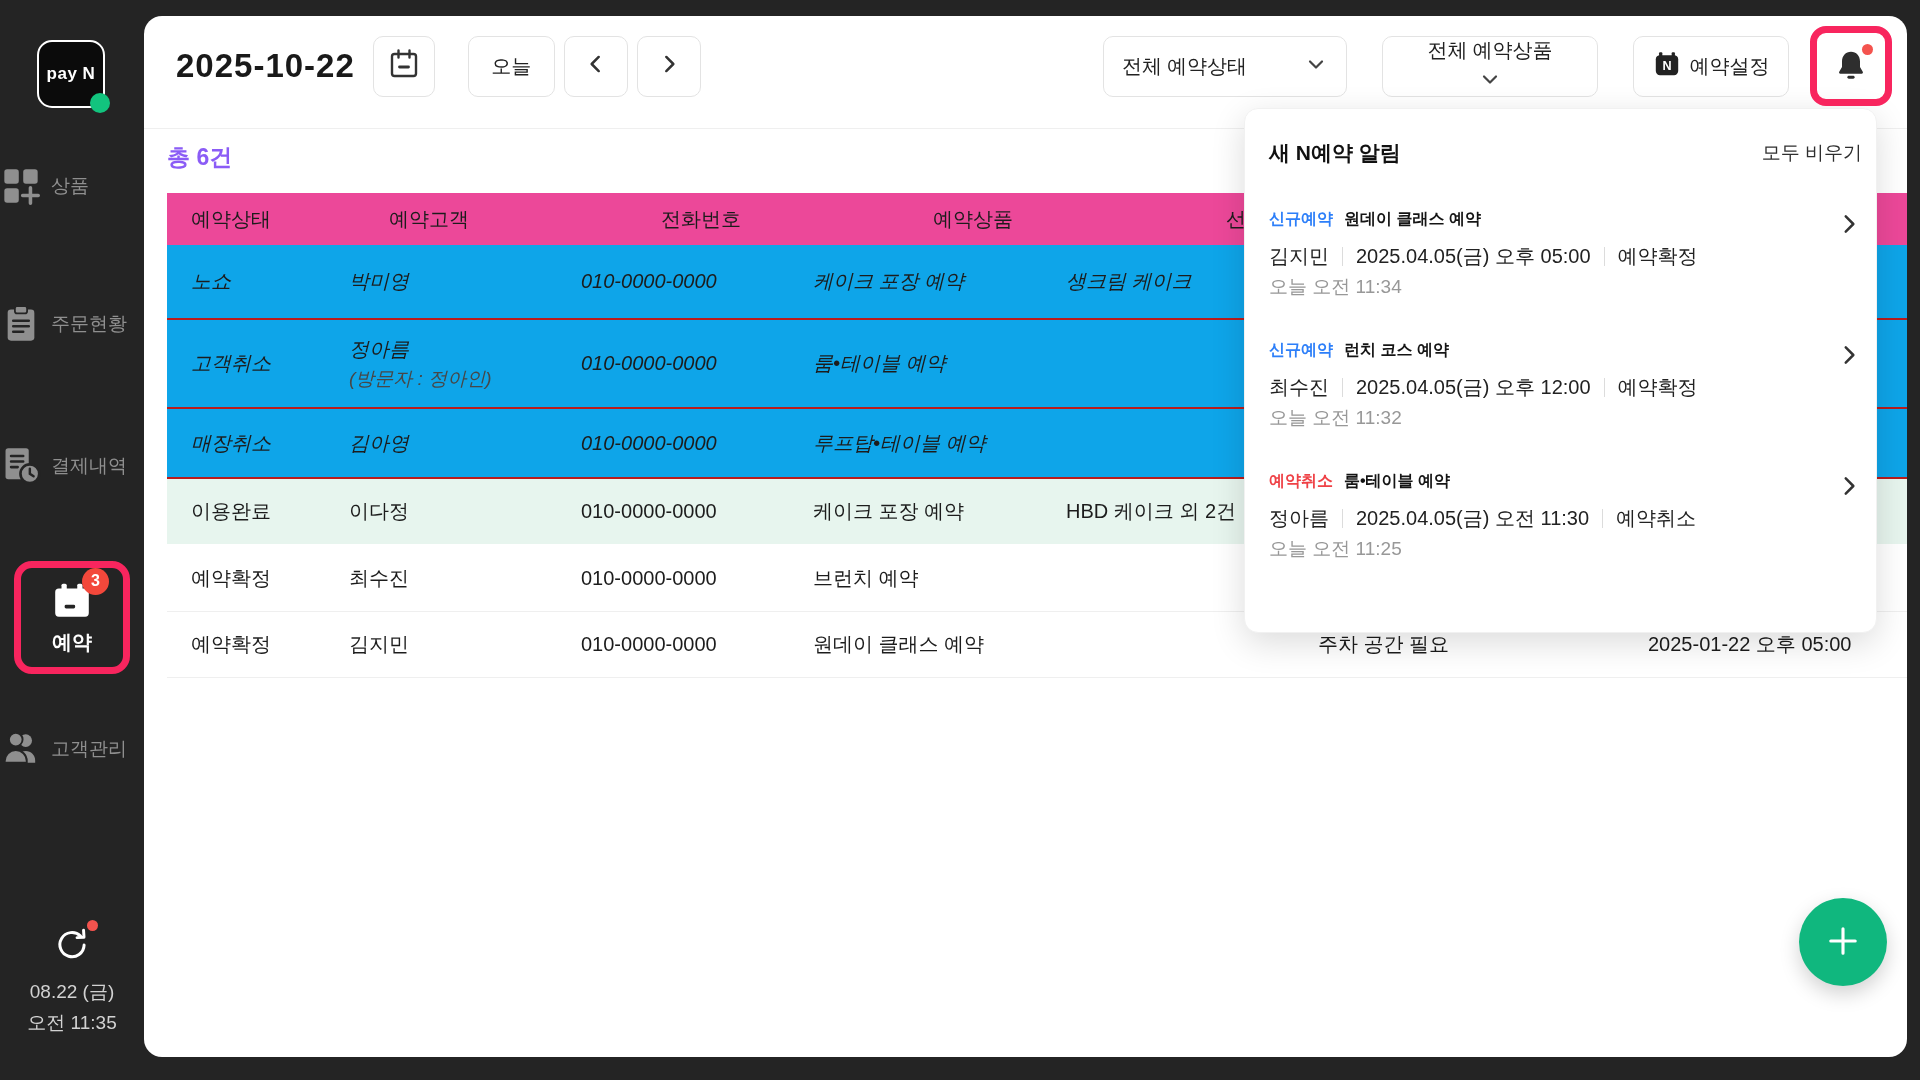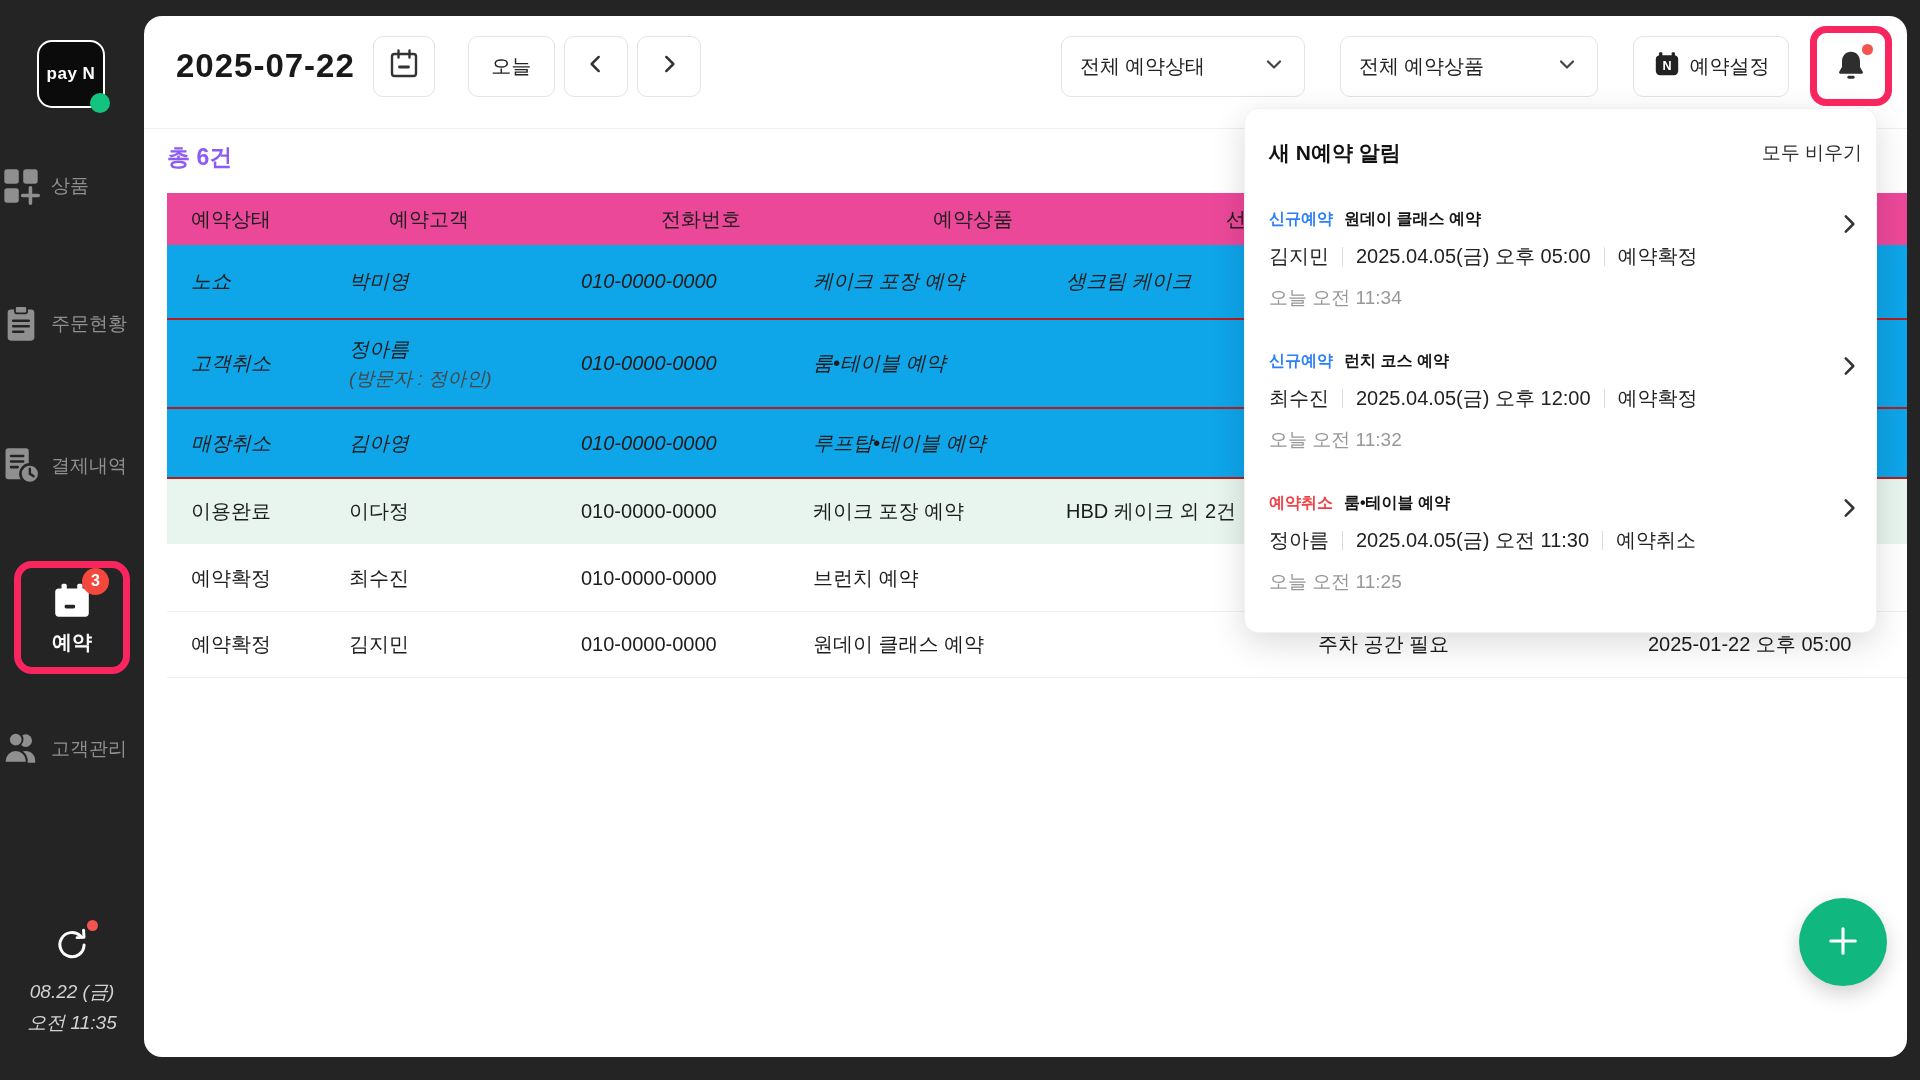--- a/index.html
+++ b/index.html
@@ -17,40 +17,40 @@
   .sb-item { position:absolute; left:0; width:144px; display:flex; flex-direction:row; align-items:center; gap:9px;
              color:#8f8f8f; font-size:19px; cursor:pointer; }
   .sb-item .sb-icon { width:42px; height:42px; display:flex; align-items:center; justify-content:center; position:relative; }
   .sb-item-active { position:absolute; left:14px; top:561px; width:116px; height:113px;
                     border:7px solid #F8255E; border-radius:18px;
                     display:flex; flex-direction:column; align-items:center; justify-content:center; gap:7px;
                     color:#fff; font-size:20px; font-weight:700; cursor:pointer; }
   .badge { position:absolute; top:-12px; right:-16px; min-width:27px; height:27px; border-radius:50%;
            background:#F3483B; color:#fff; font-size:16px; font-weight:700;
            display:flex; align-items:center; justify-content:center; }
-  .sb-bottom { position:absolute; left:0; top:922px; width:144px; display:flex; flex-direction:column; align-items:center;font-style:italic; }
+  .sb-bottom { position:absolute; left:0; top:922px; width:144px; display:flex; flex-direction:column; align-items:center; }
   .sb-refresh { position:relative; width:44px; height:44px; cursor:pointer; }
   .sb-refresh .red-dot { position:absolute; top:-2px; right:-4px; width:11px; height:11px; border-radius:50%; background:#F4534E; }
   .sb-status { margin-top:10px; color:#d2d2d2; font-size:19px; line-height:31px; text-align:center; }
   
   .card { position:absolute; left:144px; top:16px; width:1763px; height:1041px; background:#fff;
           border-radius:18px; overflow:hidden; }
   
   .topbar { height:113px; display:flex; align-items:center; padding:0 16px 12px 32px; border-bottom:1px solid #efefef; }
   .tb-date { font-size:33px; font-weight:700; color:#191919; letter-spacing:1px; margin-right:18px; }
   .tbtn { height:61px; background:#fff; border:1px solid #e3e3e3; border-radius:10px;
           display:flex; align-items:center; justify-content:center; font-size:20px; color:#222; cursor:pointer; }
   .tbtn-cal { width:62px; }
   .tbtn-today { width:87px; margin-left:33px; }
   .tbtn-nav { width:64px; margin-left:9px; }
   .tb-right { display:flex; align-items:center; margin-left:auto; }
   .dropdown { height:61px; border:1px solid #e3e3e3; border-radius:10px; display:flex; align-items:center;
               justify-content:space-between; padding:0 18px; font-size:20px; color:#222; cursor:pointer; background:#fff;font-family:Liberation Serif, serif; }
   .dd-status { width:244px; }
-  .dd-product { width:258px; margin-left:35px; }
+  .dd-product { width:216px; margin-left:35px;flex-direction:column; }
   .tbtn-settings { width:156px; margin-left:35px; gap:9px; }
   .bell-wrap { position:relative; margin-left:33px; margin-right:11px; }
   .bell-btn { width:58px; height:58px; background:#fff; border:none; border-radius:10px;
               display:flex; align-items:center; justify-content:center; cursor:pointer; position:relative; }
   .bell-red-dot { position:absolute; top:7px; right:7px; width:11px; height:11px; border-radius:50%; background:#F4534E; }
   .annotate-bell { position:absolute; left:-12px; top:-11px; width:82px; height:80px;
                    border:7px solid #F8255E; border-radius:16px; pointer-events:none; z-index:30; }
   
   .summary { margin:13px 0 0 23px; font-size:23px; font-weight:700; color:#8b5cf6; }
   .table { margin:20px 0 0 23px; width:1740px; }
@@ -70,21 +70,21 @@
   .popup-title { font-size:21px; font-weight:700; color:#111; }
   .popup-clear { font-size:19px; color:#2e2e2e; cursor:pointer; }
   .n-item { position:relative; margin-top:42px; cursor:pointer; }
   .n-item + .n-item { margin-top:40px; }
   .n-line1 { display:flex; align-items:center; gap:11px; font-size:16px; font-weight:700; color:#141414; padding-right:40px; }
   .n-badge-new { color:#2D7FF9; }
   .n-badge-cancel { color:#EF4146; }
   .n-chevron { position:absolute; right:0; top:2px; }
   .n-line2 { margin-top:13px; display:flex; align-items:center; font-size:20px; color:#222; }
   .n-sep { width:1px; height:19px; background:#dcdcdc; margin:0 13px; }
-  .n-line3 { margin-top:15px; font-size:19px; color:#989898; }
+  .n-line3 { margin-top:4px; font-size:19px; color:#989898; }
   
   .fab { position:absolute; left:1655px; top:882px; width:88px; height:88px; border-radius:50%; border:none;
          background:#10B77E; display:flex; align-items:center; justify-content:center; cursor:pointer;
          box-shadow:0 8px 20px rgba(0,0,0,.18); z-index:8; }
 </style>
 </head>
 <body>
 
 <aside class="sidebar">
   <div class="logo">
@@ -163,21 +163,21 @@
     <div class="sb-status">
       <div>08.22 (금)</div>
       <div>오전 11:35</div>
     </div>
   </div>
 </aside>
 
 <main class="card">
 
   <header class="topbar">
-    <span class="tb-date">2025-07-22</span>
+    <span class="tb-date">2025-10-22</span>
     <button class="tbtn tbtn-cal">
       <span>
         <svg width="34" height="34" viewBox="0 0 34 34" fill="none" stroke="#333" stroke-width="2.4" stroke-linecap="round">
           <rect x="5" y="7" width="24" height="22" rx="2.5"></rect>
           <path d="M11.5 3.5v7M22.5 3.5v7"></path>
           <path d="M12.5 20h9" stroke-width="2.8"></path>
         </svg>
       </span>
     </button>
     <button class="tbtn tbtn-today">오늘</button>

